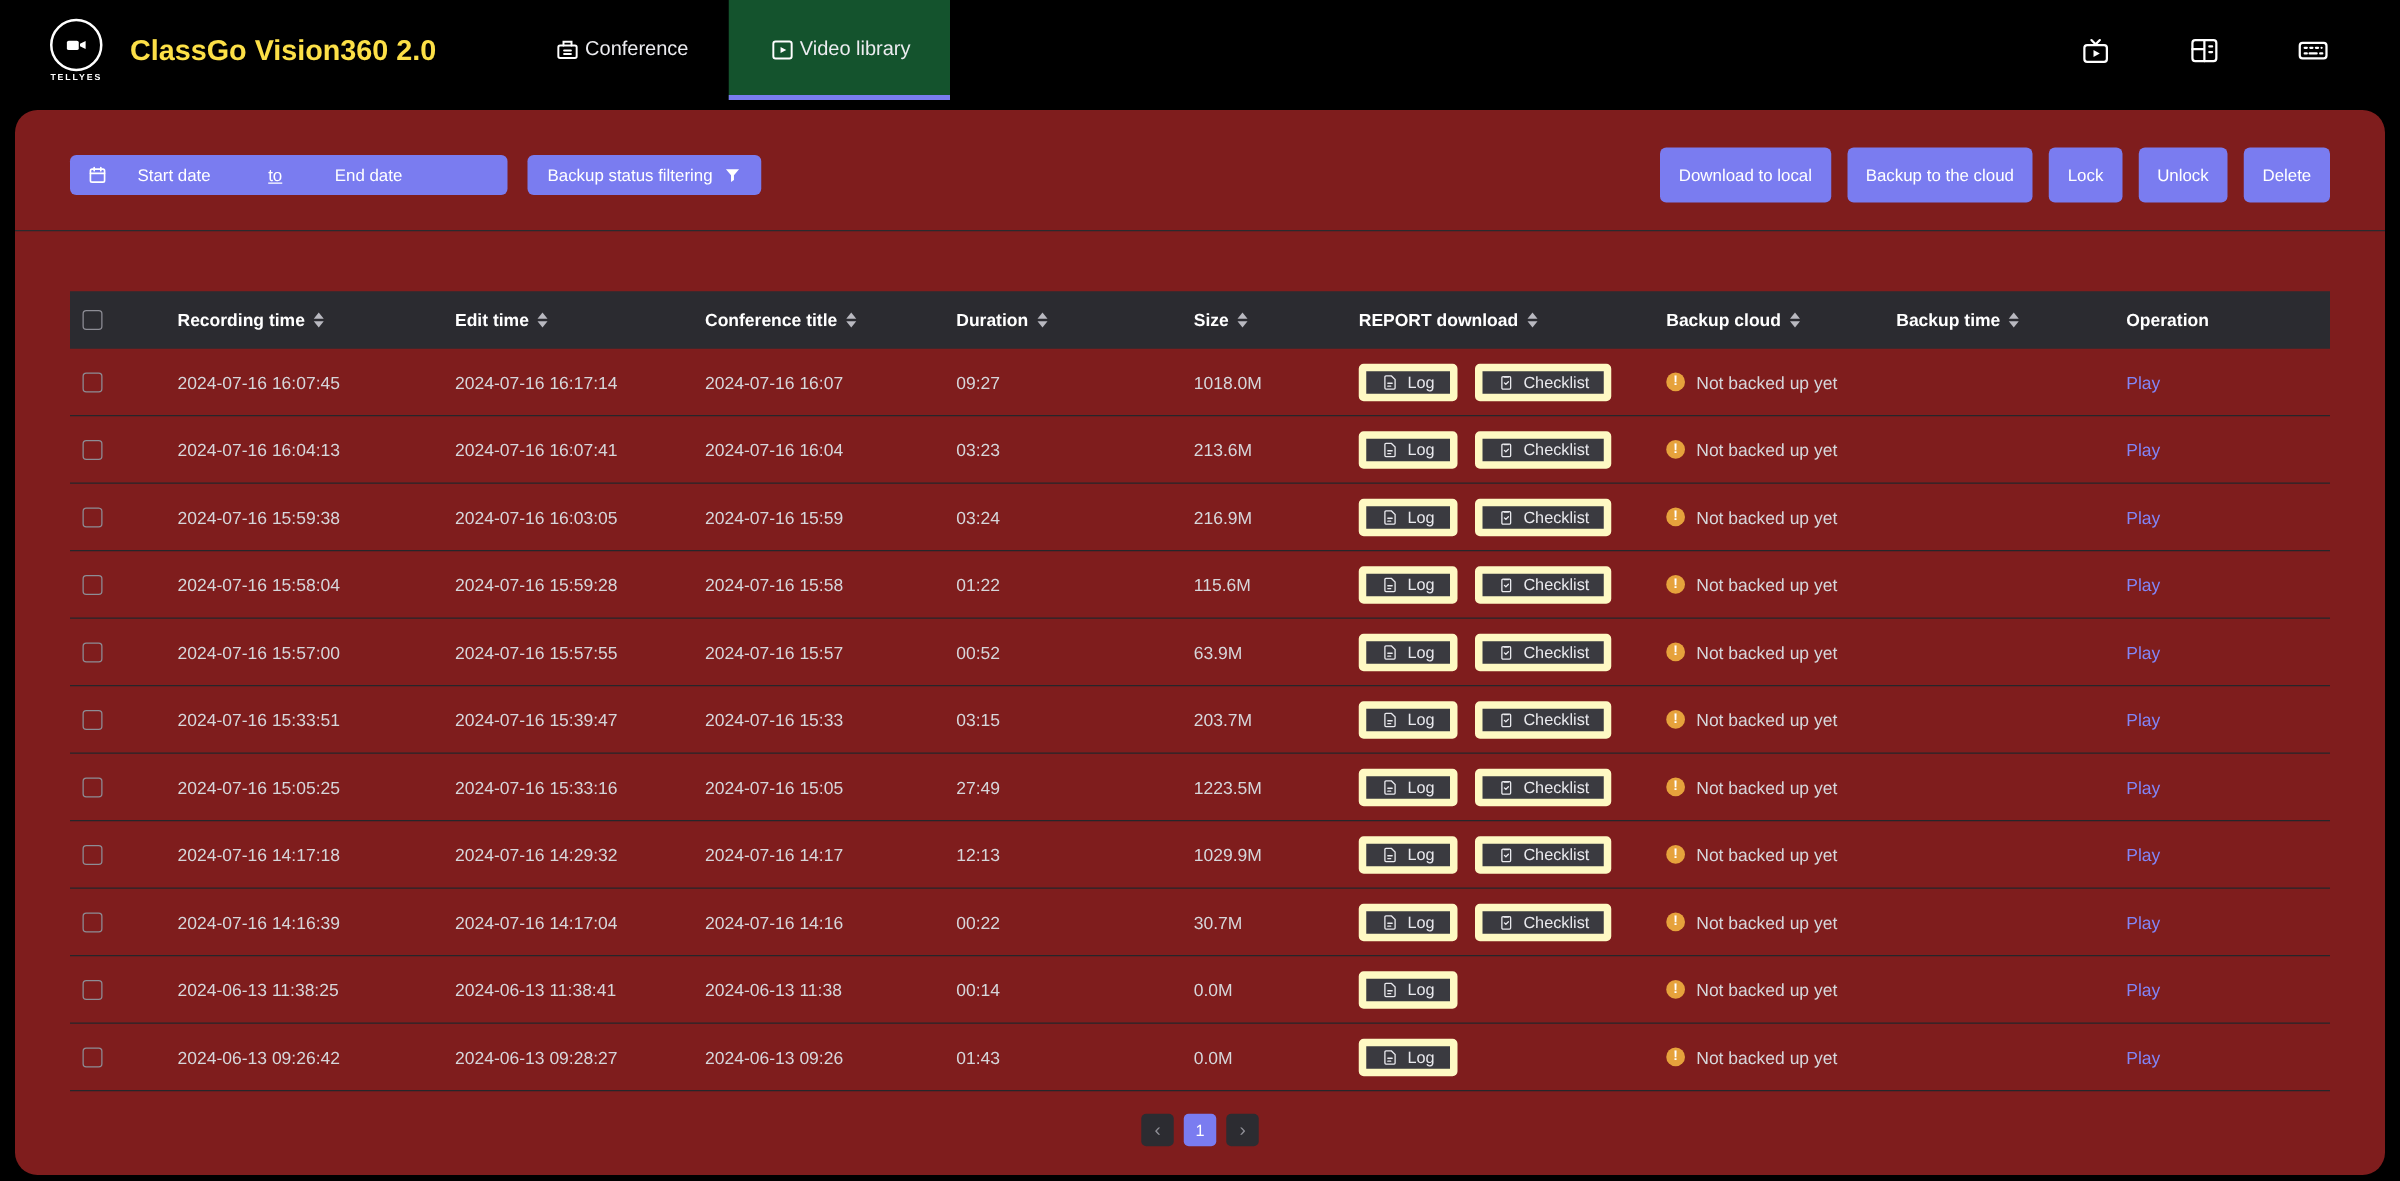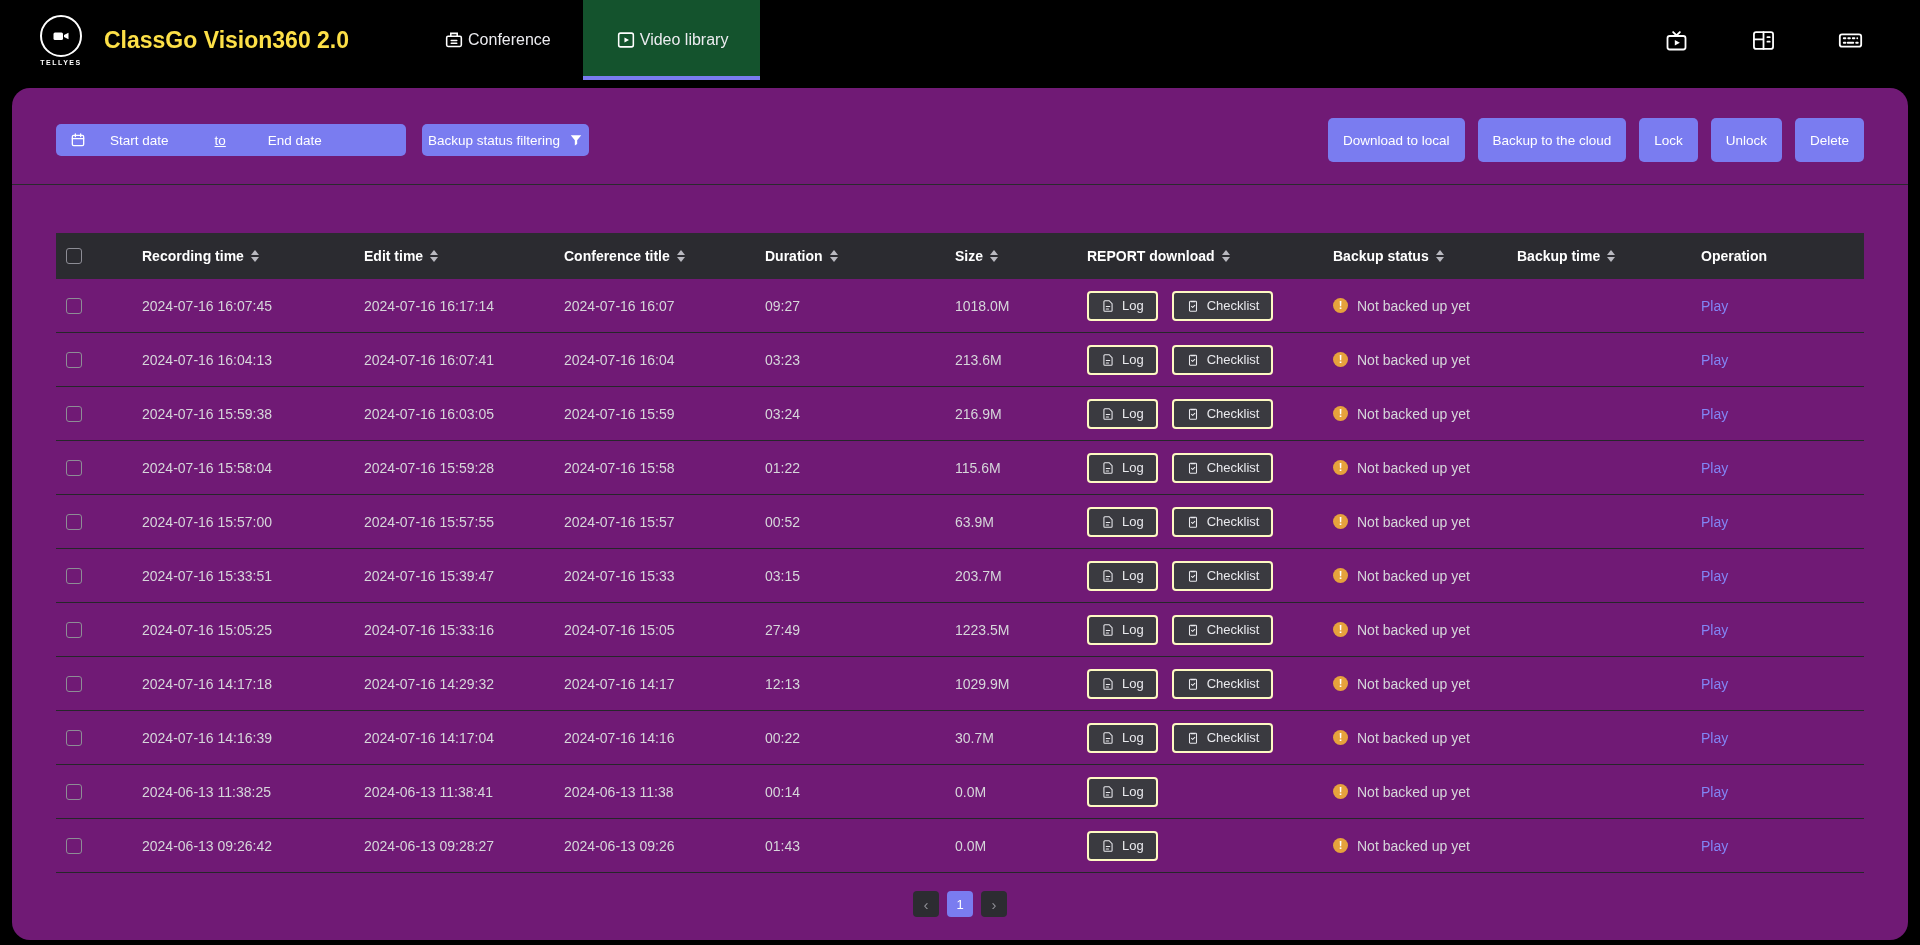--- a/index.html
+++ b/index.html
@@ -27,34 +27,34 @@
   .tab { display:flex; align-items:center; gap:3px; padding:0 32px; font-size:16px;
          color:#ececf0; cursor:pointer; position:relative; white-space:nowrap; }
   .tab.active { background:#14532d; }
   .tab.active::after { content:''; position:absolute; left:0; right:0; bottom:0;
                        height:4px; background:var(--accent); }
 
   .topbar-right { margin-left:auto; display:flex; align-items:center; gap:52px; padding-right:52px; }
   .icon-btn { background:none; border:none; cursor:pointer; padding:4px; }
 
   
-  .panel { margin:8px 12px 5px; height:852px; background:#701a75; border-radius:18px;
+  .panel { margin:8px 12px 5px; height:852px; background:#7f1d1d; border-radius:18px;
            display:flex; flex-direction:column; overflow:hidden; }
 
   
   .toolbar { display:flex; align-items:center; padding:30px 44px 22px; gap:16px;
              border-bottom:1px solid #2a2a2e; }
   .date-range { width:350px; height:32px; background:var(--accent); border-radius:5px;
                 display:flex; align-items:center; color:#fff; font-size:13.5px;
                 padding:0 14px; gap:8px; cursor:pointer; }
   .date-range .dr-start { margin-left:16px; }
   .date-range .dr-sep { margin:0 34px 0 38px;text-decoration:underline; }
   .filter-btn { height:32px; background:var(--accent); border:none; border-radius:5px;
                 color:#fff; font-size:13.5px; display:flex; align-items:center; gap:9px;
-                padding:0 6px; cursor:pointer; font-family:inherit; }
+                padding:0 16px; cursor:pointer; font-family:inherit; }
   .toolbar-actions { margin-left:auto; display:flex; gap:13px; }
   .action-btn { height:44px; background:var(--accent); border:none; border-radius:5px;
                 color:#fff; font-size:13.5px; padding:0 15px; cursor:pointer;
                 font-family:inherit; white-space:nowrap; }
 
   
   .table-wrap { margin:48px 44px 0; }
   .thead, .trow { display:grid;
     grid-template-columns:86px 222px 200px 201px 190px 132px 246px 184px 184px 1fr;
     align-items:center; }
@@ -65,21 +65,21 @@
   .c-check { padding-left:10px; }
   .checkbox { width:16px; height:16px; border:1.5px solid #8d8d95; border-radius:3px;
               background:transparent; display:inline-block; cursor:pointer; }
   .sort-icon { display:inline-flex; flex-direction:column; align-items:center; }
   .sort-icon i { display:block; width:0; height:0; border-left:4px solid transparent;
                  border-right:4px solid transparent; }
   .sort-icon .up { border-bottom:5px solid #b9b9c0; margin-bottom:2px; }
   .sort-icon .down { border-top:5px solid #b9b9c0; }
 
   .c-report { gap:14px; }
-  .mini-btn { height:30px; background:#3a3a40; border:2px solid #fef9c3; border-radius:4px;
+  .mini-btn { height:30px; background:#3a3a40; border:6px solid #fef9c3; border-radius:4px;
               color:#e9e9ed; font-size:13px; display:inline-flex; align-items:center;
               gap:7px; padding:0 12px; cursor:pointer; font-family:inherit; }
   .c-status { gap:9px; }
   .warn-icon { width:15px; height:15px; border-radius:50%; background:var(--warning);
                color:#fff; font-size:11px; font-weight:700; display:inline-flex;
                align-items:center; justify-content:center; line-height:1; }
   .play-link { color:#8285f5; font-size:14px; cursor:pointer; text-decoration:none; }
 
   
   .pagination { display:flex; justify-content:center; align-items:center; gap:8px; margin-top:18px; }
@@ -223,21 +223,21 @@
           </span>
         </div>
         <div class="hcell">
           <span>REPORT download</span>
           <span class="sort-icon">
             <i class="up"></i>
             <i class="down"></i>
           </span>
         </div>
         <div class="hcell">
-          <span>Backup status</span>
+          <span>Backup cloud</span>
           <span class="sort-icon">
             <i class="up"></i>
             <i class="down"></i>
           </span>
         </div>
         <div class="hcell">
           <span>Backup time</span>
           <span class="sort-icon">
             <i class="up"></i>
             <i class="down"></i>

